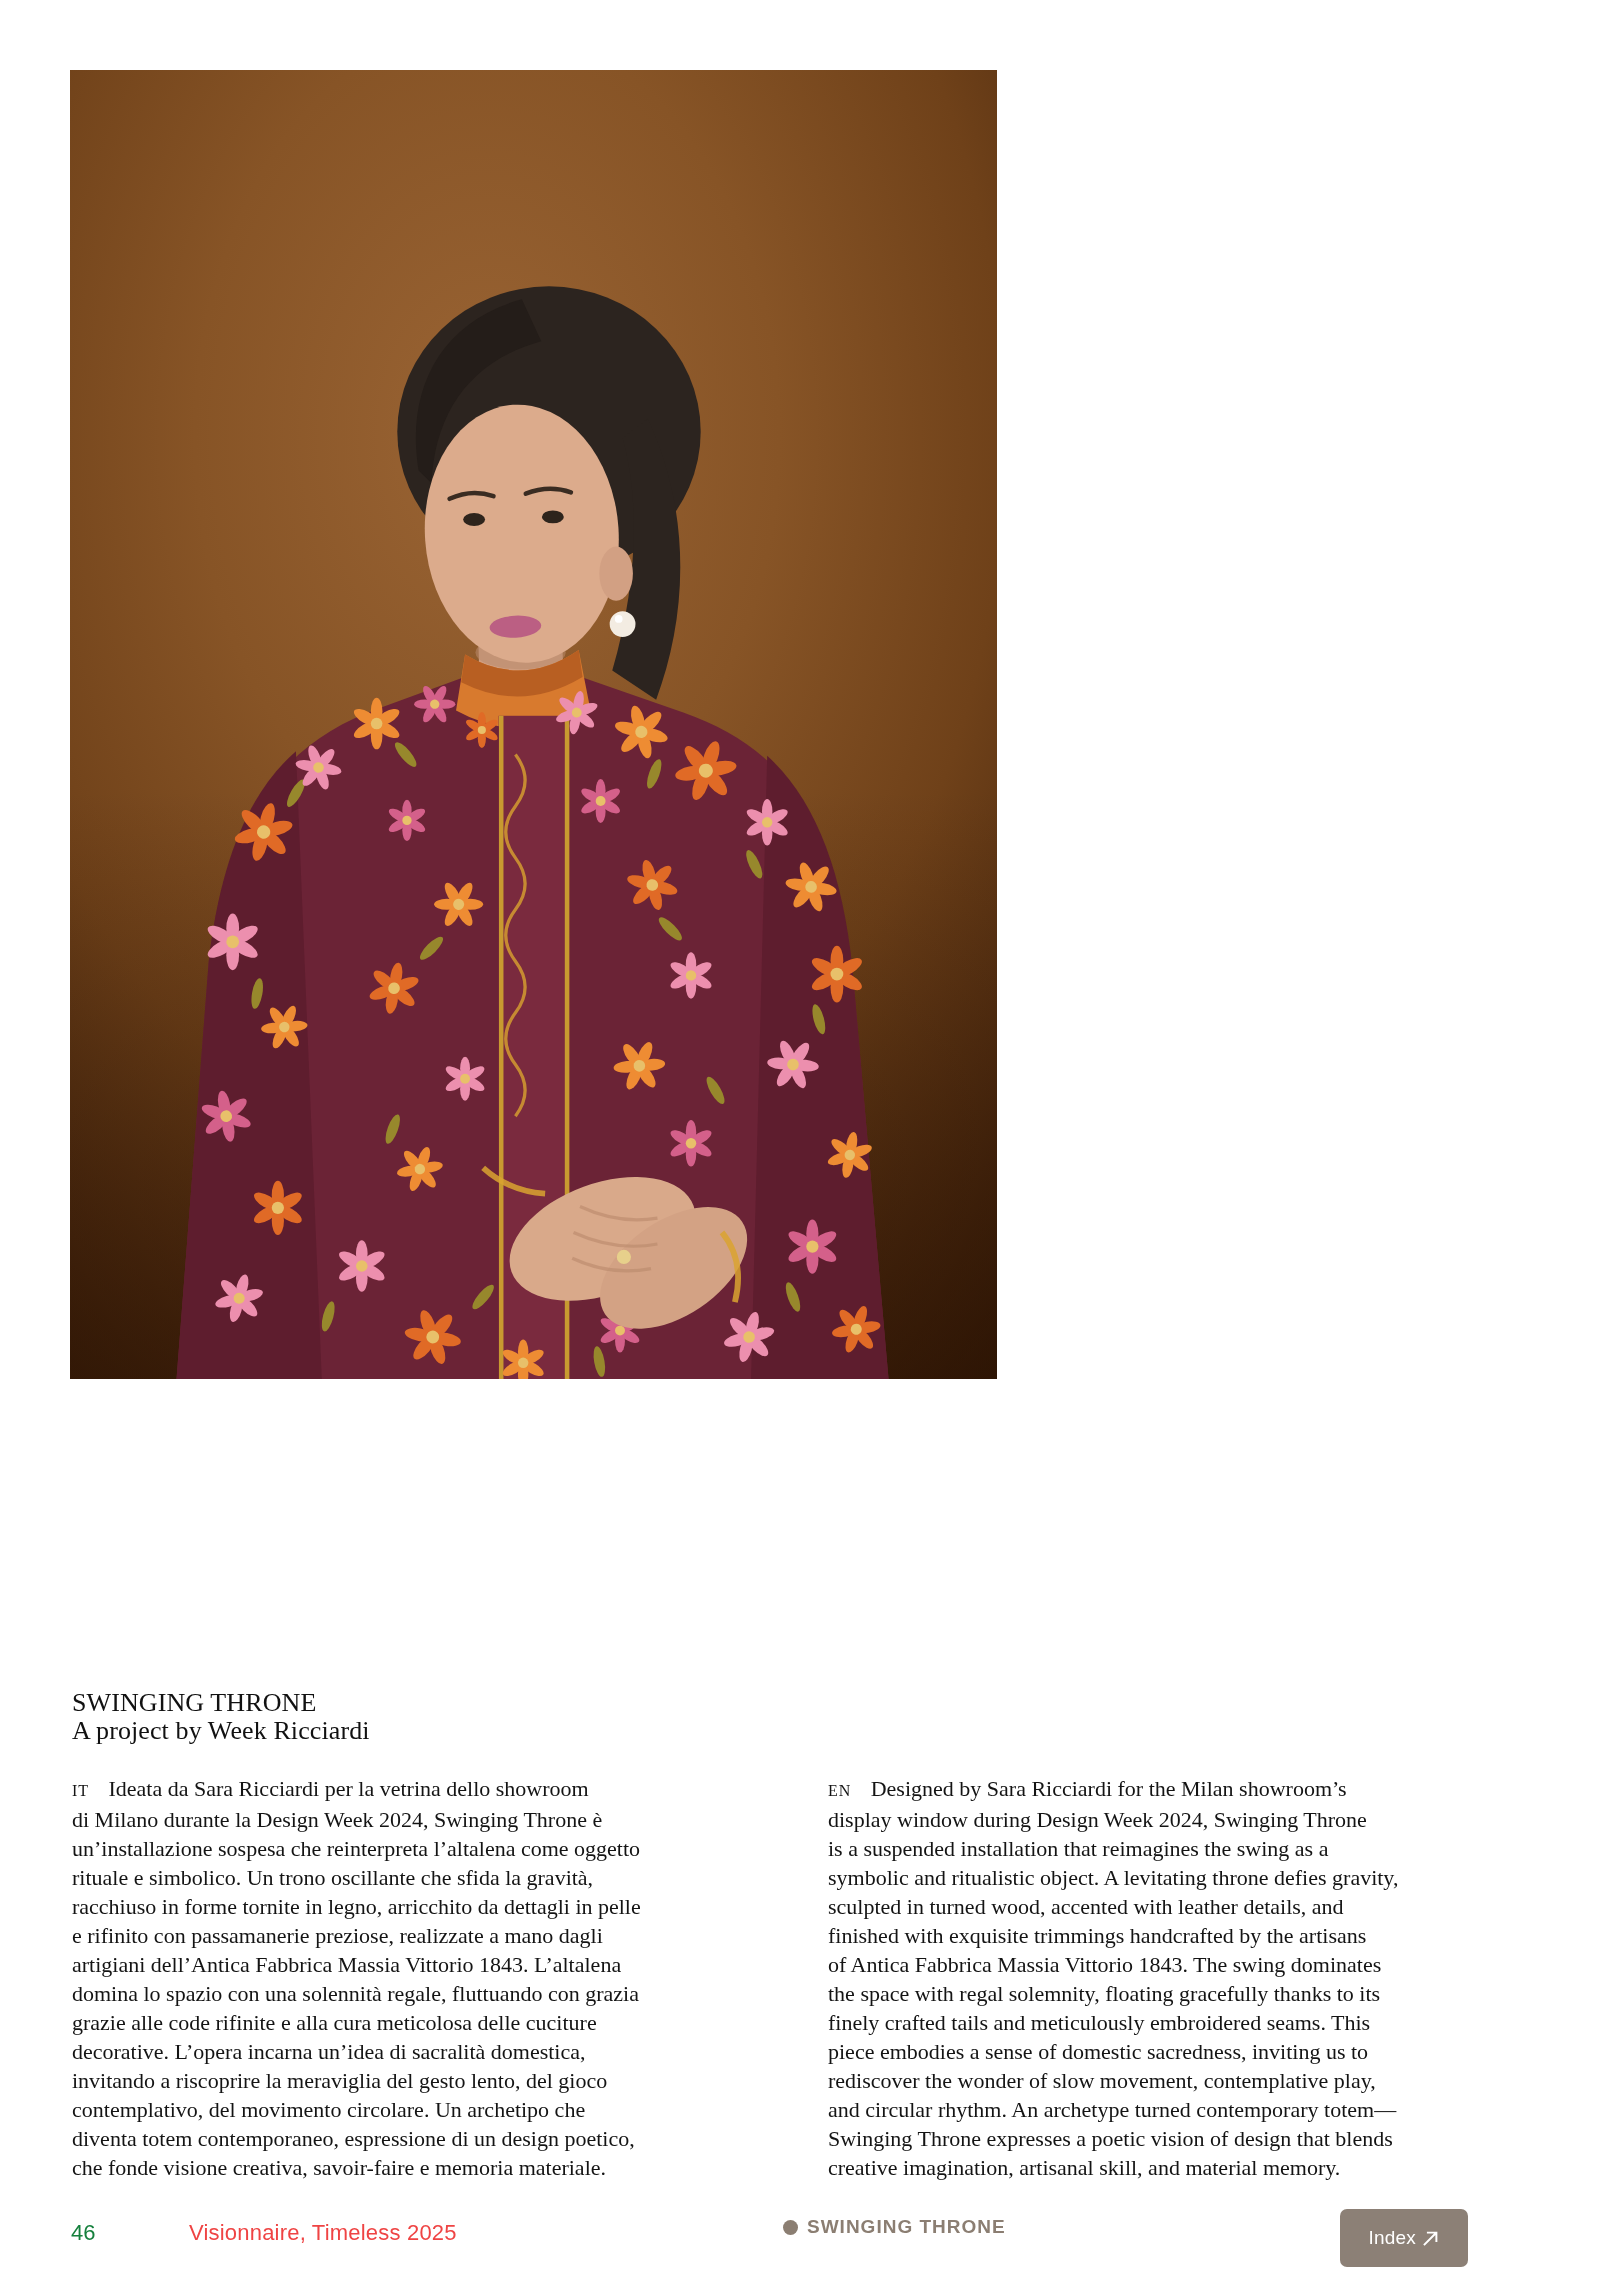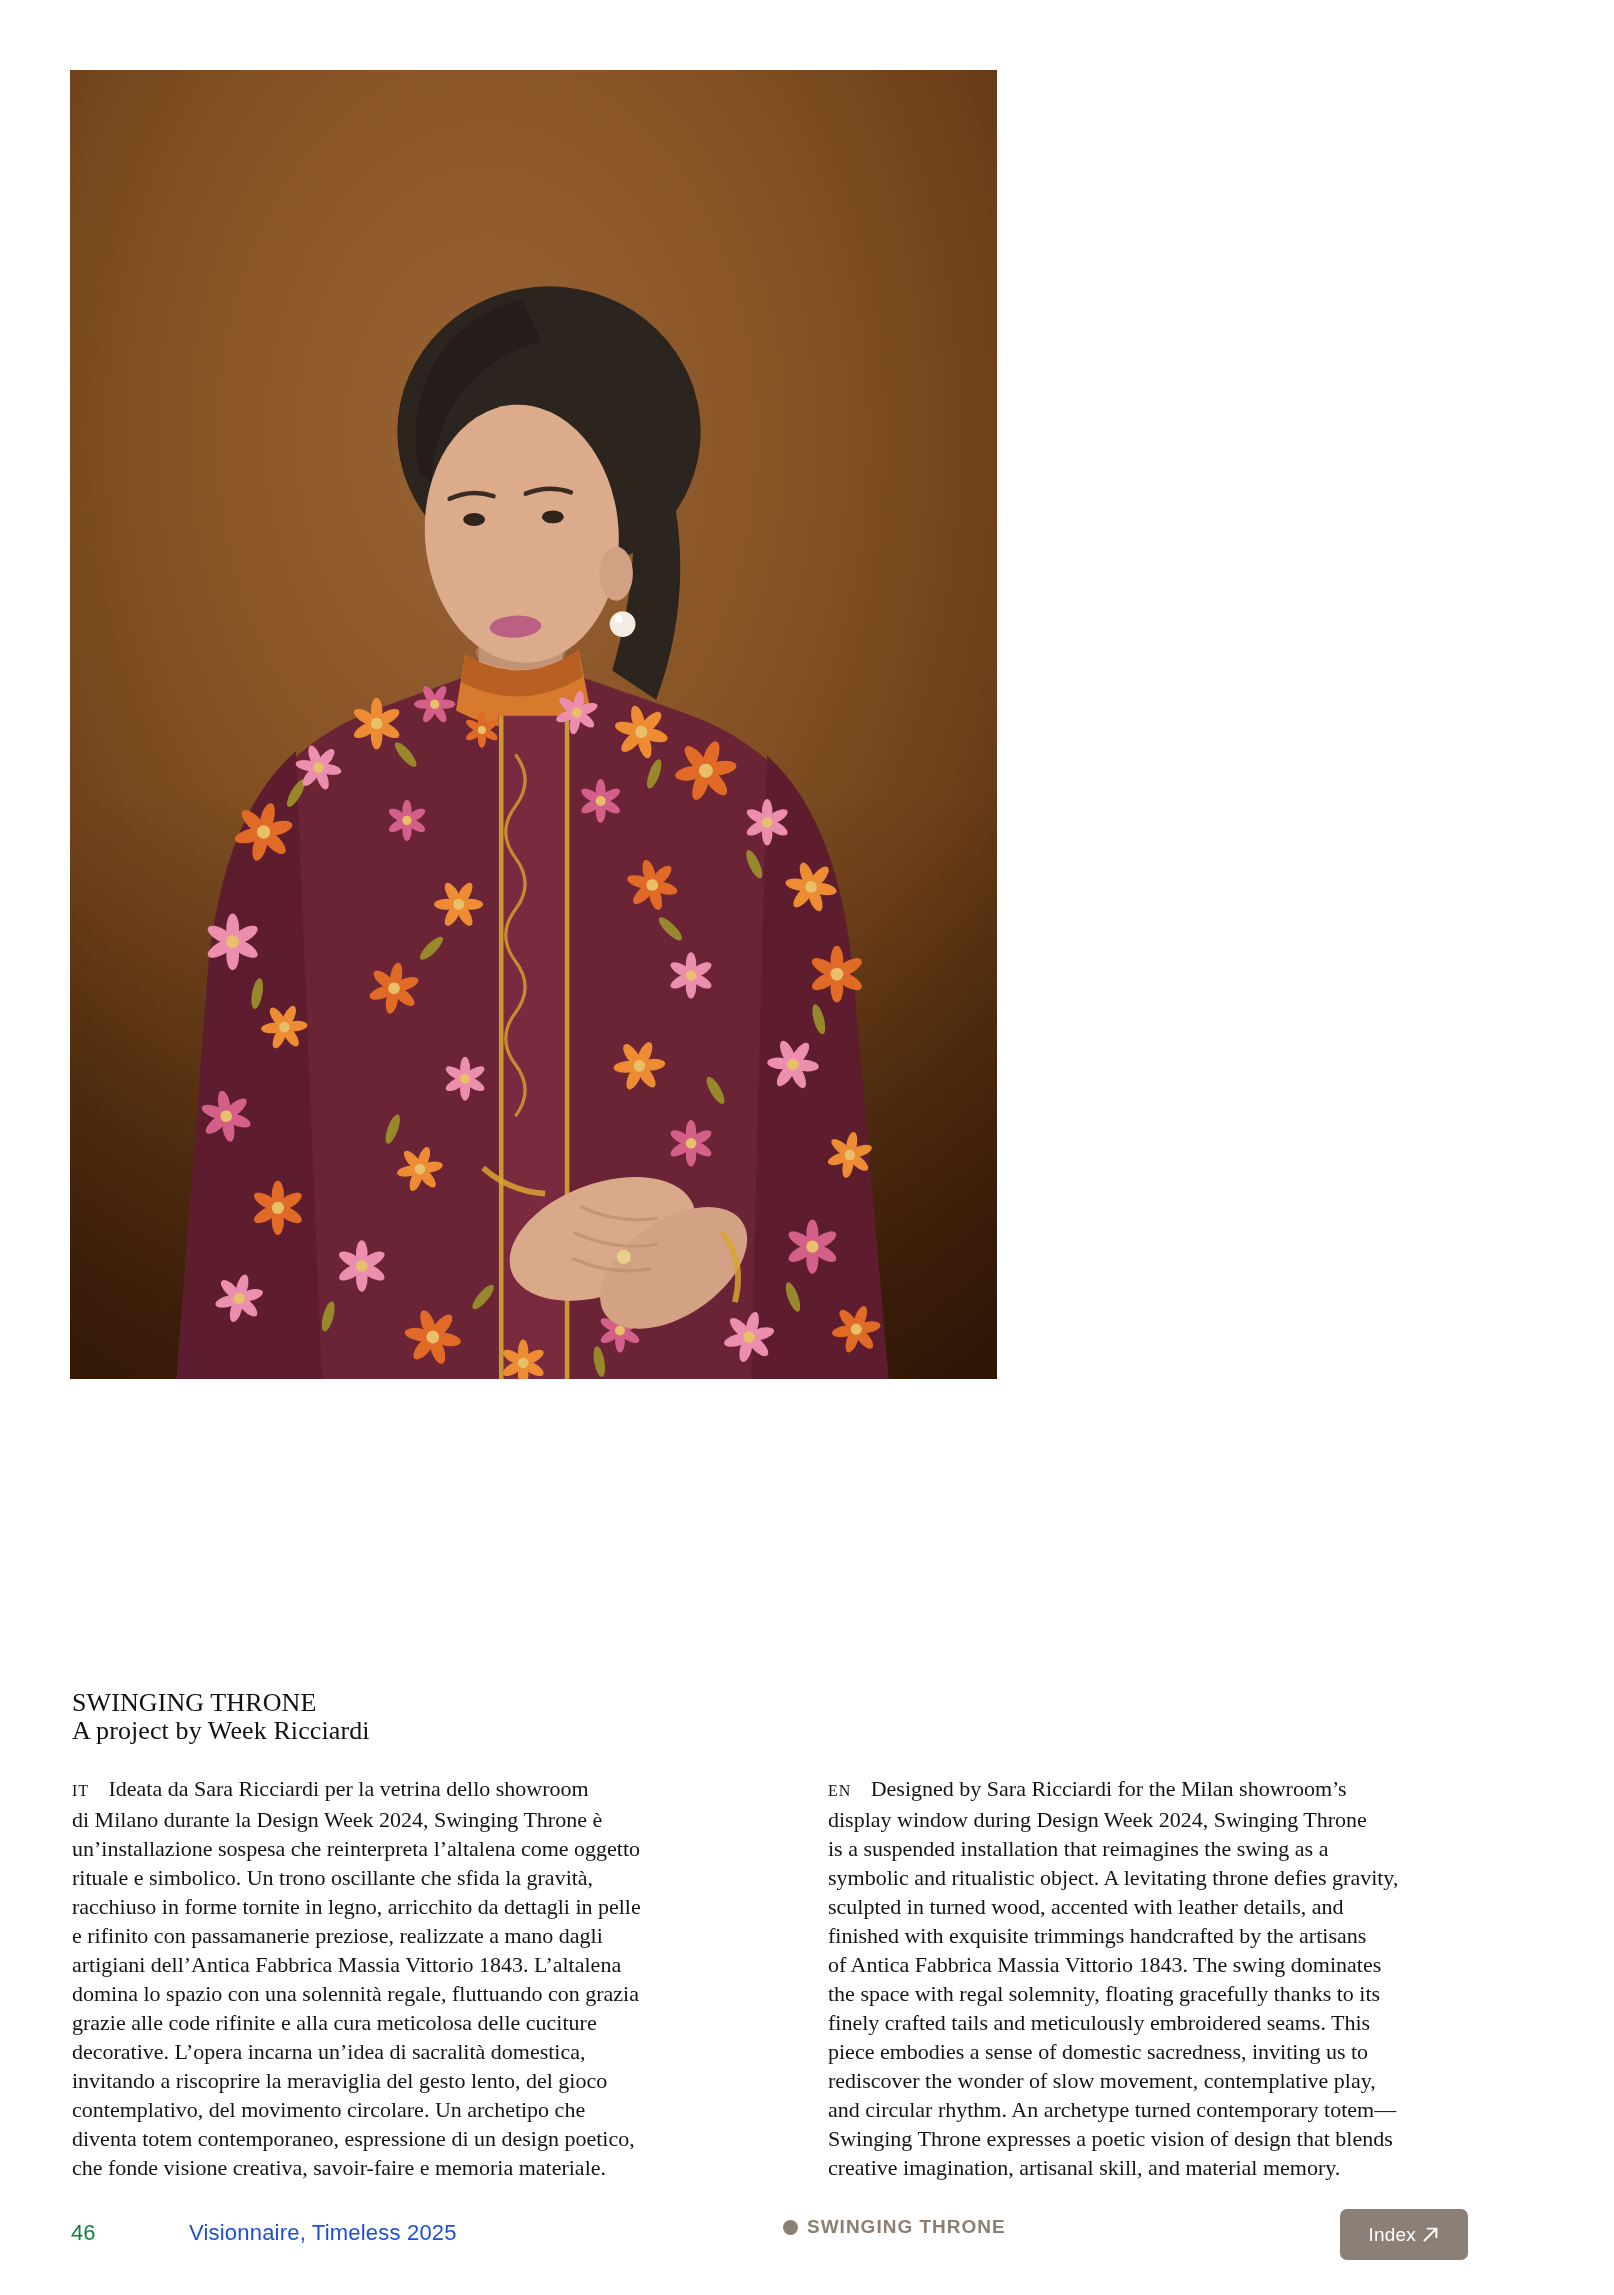--- a/index.html
+++ b/index.html
@@ -42,36 +42,36 @@
   .lang-label{
     font-size:16px;letter-spacing:1px;
     margin-right:19.4px;
     margin-top:42px;
   }
   .body-text{white-space:pre-line;}
 
   
   .footer-item{position:absolute;font-family:"Liberation Sans", sans-serif;}
   .page-number{left:71px;top:2220px;font-size:22px;color:#15803d;}
-  .edition{left:189px;top:2220px;font-size:22px;color:#1d4ed8;letter-spacing:0.2px;text-align:center;}
+  .edition{left:189px;top:2220px;font-size:22px;color:#ef4444;letter-spacing:0.2px;text-align:center;}
   .section-marker{
     left:783px;top:2216px;
     display:flex;align-items:center;gap:9px;
   }
   .section-dot{
     width:15px;height:15px;border-radius:50%;
     background:#8b7e72;flex:0 0 auto;
   }
   .section-label{
     font-size:19px;font-weight:700;letter-spacing:1px;
     color:#8b7e72;
   }
   .index-button{
     left:1340px;top:2209px;
-    width:128px;height:51px;
+    width:128px;height:58px;
     background:#8c8076;border:none;border-radius:7px;
     display:flex;align-items:center;justify-content:center;gap:6.5px;
     cursor:pointer;
   }
   .index-button span{
     font-family:"Liberation Sans", sans-serif;
     font-size:19px;color:#ffffff;letter-spacing:0.2px;
   }
   .index-button svg{display:block;}
 </style>

